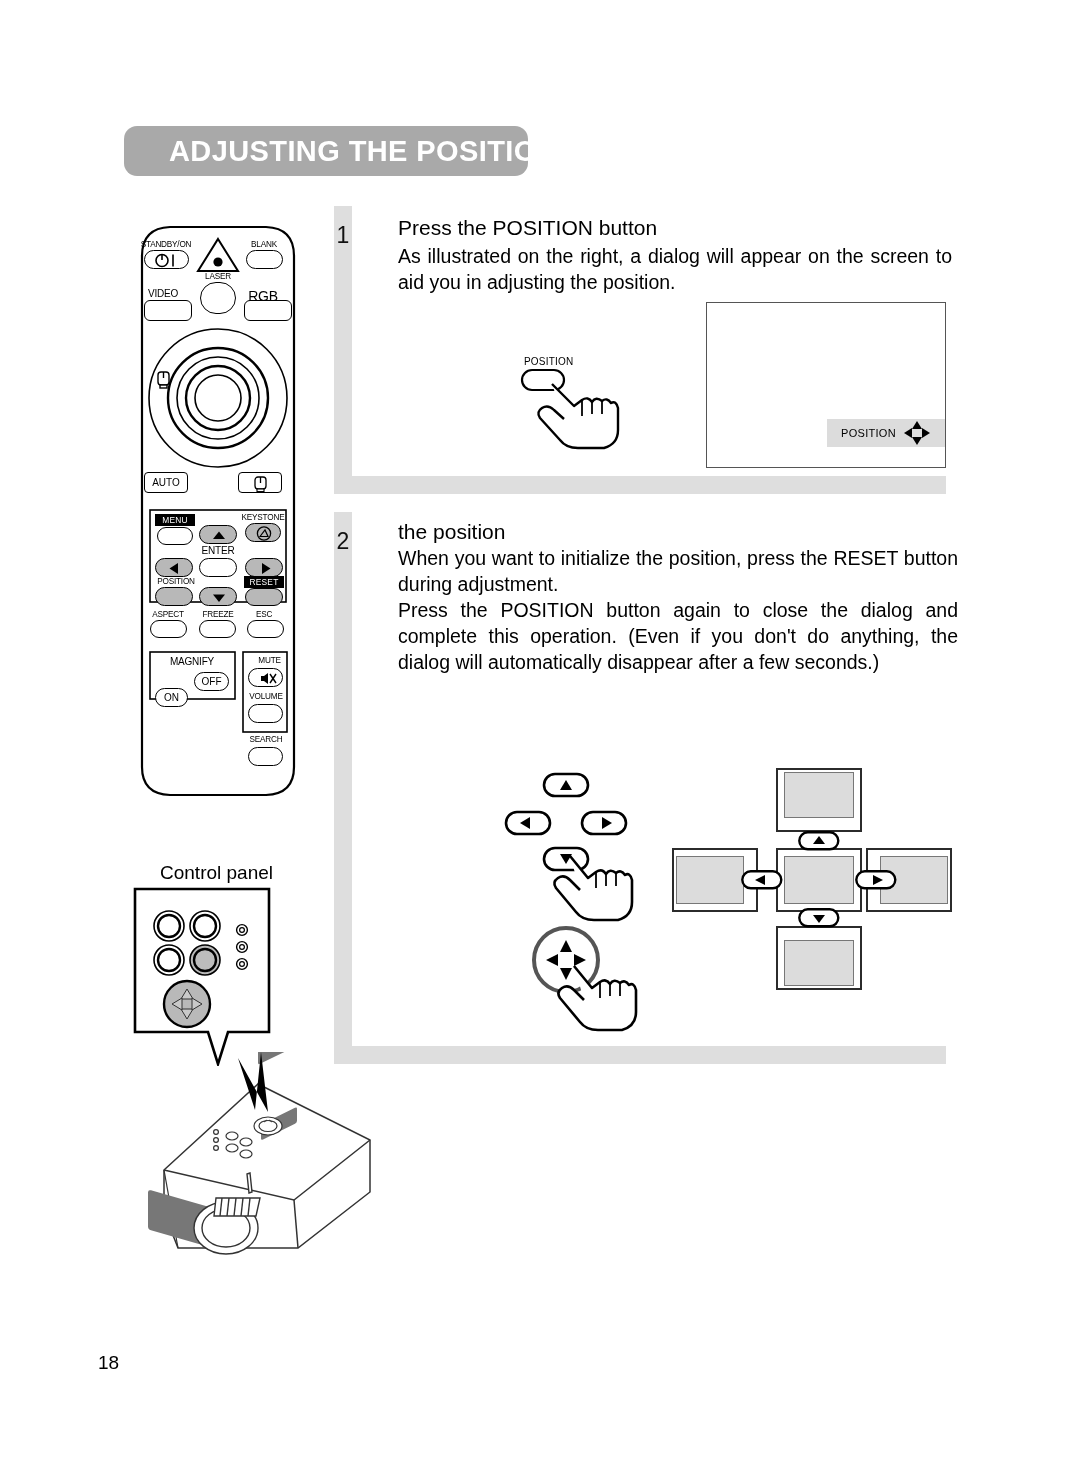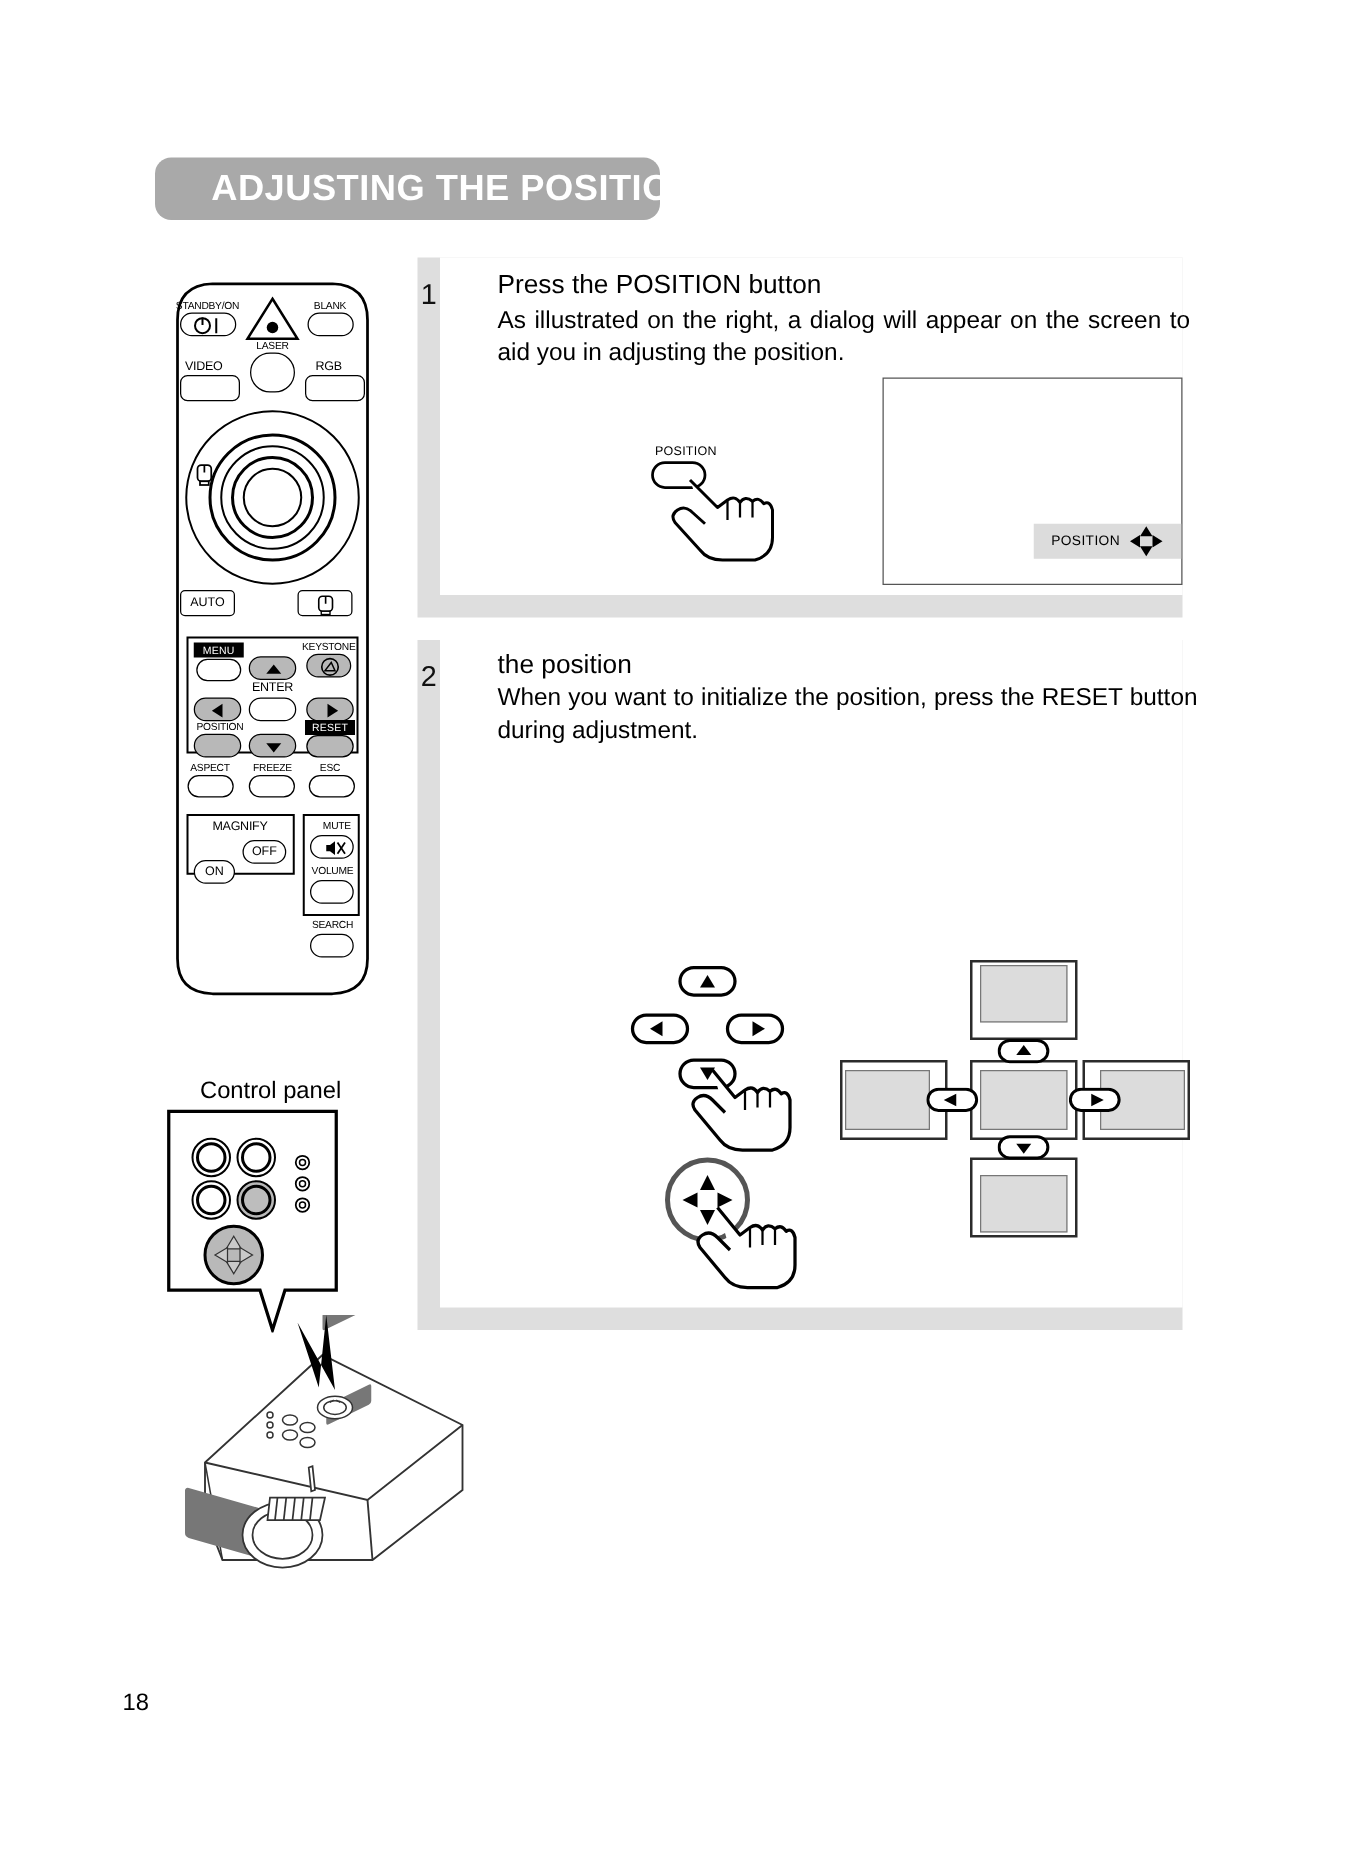--- a/index.html
+++ b/index.html
@@ -99,21 +99,21 @@
     </svg>
   </div>
   <div class="rm-label" style="left:66px;top:50px;width:48px;">LASER</div>
   <div class="rm-btn" style="left:72px;top:60px;width:36px;height:32px;border-radius:18px;"></div>
   <div class="rm-label" style="left:113px;top:18px;width:46px;">BLANK</div>
   <div class="rm-btn" style="left:118px;top:28px;width:37px;height:19px;"></div>
 
   
   <div class="rm-label" style="left:12px;top:66px;width:46px;font-size:10px;">VIDEO</div>
   <div class="rm-btn" style="left:16px;top:78px;width:48px;height:21px;border-radius:6px;"></div>
-  <div class="rm-label" style="left:112px;top:66px;width:46px;font-size:10px;">RGB</div>
+  <div class="rm-label" style="left:112px;top:66px;width:46px;font-size:14px;">RGB</div>
   <div class="rm-btn" style="left:116px;top:78px;width:48px;height:21px;border-radius:6px;"></div>
 
   
   <div class="rm-btn" style="left:16px;top:250px;width:44px;height:21px;border-radius:4px;display:flex;align-items:center;justify-content:center;">
     <span style="font-size:10px;">AUTO</span>
   </div>
   <div class="rm-btn" style="left:110px;top:250px;width:44px;height:21px;border-radius:4px;">
     <svg width="44" height="21" viewBox="0 0 44 21">
       <rect x="16" y="4" width="11" height="12" rx="3" fill="#fff" stroke="#000" stroke-width="1.3"></rect>
       <line x1="21.5" y1="4" x2="21.5" y2="10" stroke="#000" stroke-width="1.3"></line>
@@ -306,20 +306,21 @@
     </div>
   </div>
 </div>
 
 <div class="abs step-panel" style="left:334px;top:512px;width:612px;height:552px;">
   <div class="step-num" style="top:18px;">2</div>
   <div class="step-inner">
     <div class="step-body" style="left:46px;top:6px;width:560px;">
       <div class="step-h">the position</div>
       <div class="step-p">When you want to initialize the position, press the RESET button during adjustment.</div>
+      <div class="step-p">Press the POSITION button again to close the dialog and complete this operation.  (Even if you don't do anything, the dialog will automatically disappear after a few seconds.)</div>
     </div>
 
     <div class="abs" style="left:152px;top:258px;width:180px;height:270px;">
       <svg width="180" height="270" viewBox="0 0 180 270">
         <g fill="#fff" stroke="#000" stroke-width="2.6">
           <rect x="40" y="4" width="44" height="22" rx="11"></rect>
           <rect x="2" y="42" width="44" height="22" rx="11"></rect>
           <rect x="78" y="42" width="44" height="22" rx="11"></rect>
           <rect x="40" y="78" width="44" height="22" rx="11"></rect>
         </g>

